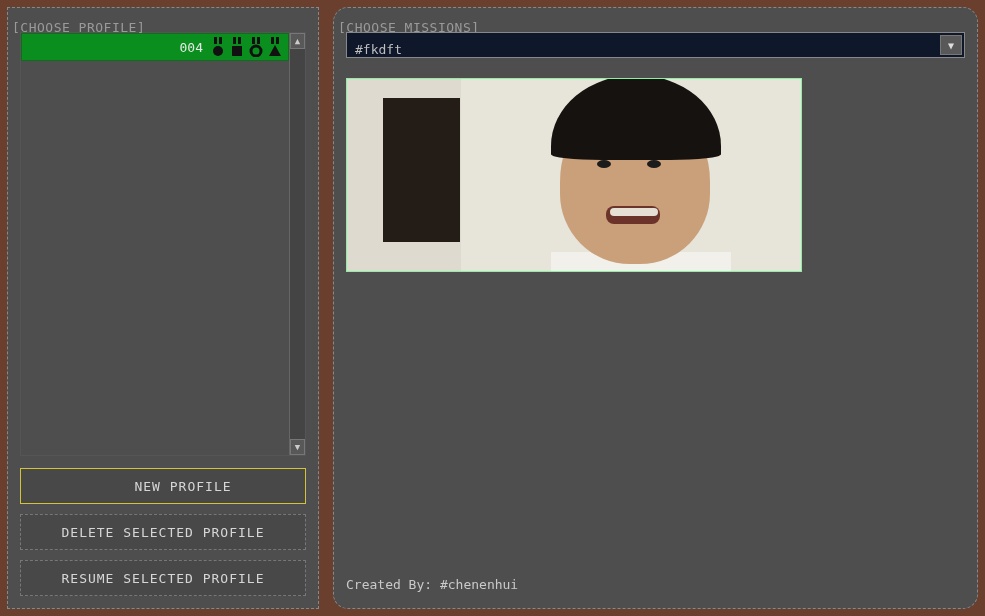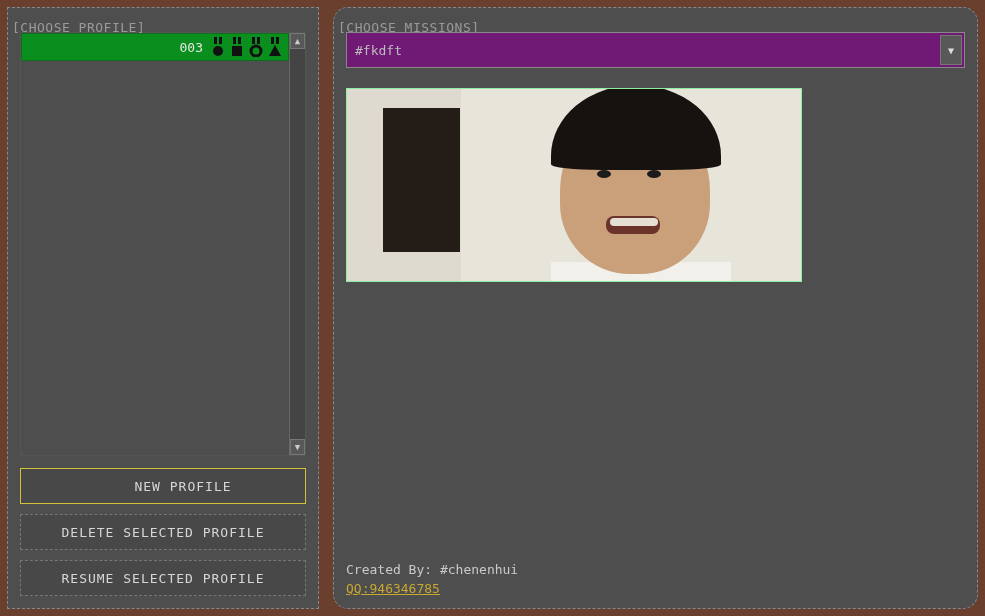--- a/index.html
+++ b/index.html
@@ -99,25 +99,25 @@
       color: #d6d6d6;
       font-size: 13px;
       letter-spacing: 1px;
       cursor: pointer;
       border: 1px dashed #777;
     }
     .btn.highlight { outline: 1px solid #d4c23a; outline-offset: -1px; padding-left: 40px; }
 
     
     .mission-select {
-      height: 36px;
+      height: 26px;
       border: 1px solid #888;
-      background: #701a75;
-      display: flex;
-      align-items: center;
+      background: #0f172a;
+      display: flex;
+      align-items: flex-end;
       padding: 0 8px;
       color: #bdbdbd;
       position: relative;
       cursor: pointer;
     }
     .mission-select .chev {
       position: absolute;
       right: 2px; top: 2px; bottom: 2px;
       width: 22px;
       background: #585858;
@@ -157,21 +157,21 @@
 <body>
 
 <div class="main">
 
   <div class="panel panel-left">
     <div class="panel-title">[CHOOSE PROFILE]</div>
 
     <div class="profile-list-wrap">
       <div class="profile-list">
         <div class="profile-row">
-          <span class="profile-name">003</span>
+          <span class="profile-name">004</span>
           <span class="medal-group">
             <svg class="medal-icon" width="14" height="20" viewBox="0 0 14 20">
                 <rect x="3" y="0" width="3" height="7"></rect>
                 <rect x="8" y="0" width="3" height="7"></rect>
                 <circle cx="7" cy="14" r="5"></circle>
               </svg>
             <svg class="medal-icon" width="14" height="20" viewBox="0 0 14 20">
                 <rect x="3" y="0" width="3" height="7"></rect>
                 <rect x="8" y="0" width="3" height="7"></rect>
                 <rect x="2" y="9" width="10" height="10"></rect>
@@ -224,15 +224,14 @@
     </div>
 
 
     <div class="spacer"></div>
 
     <div class="created-line">
       <span>Created By:</span>
       <span> </span>
       <span>#chenenhui</span>
     </div>
-    <div class="qq-link">QQ:946346785</div>
   </div>
 </div>
 
 </body></html>

